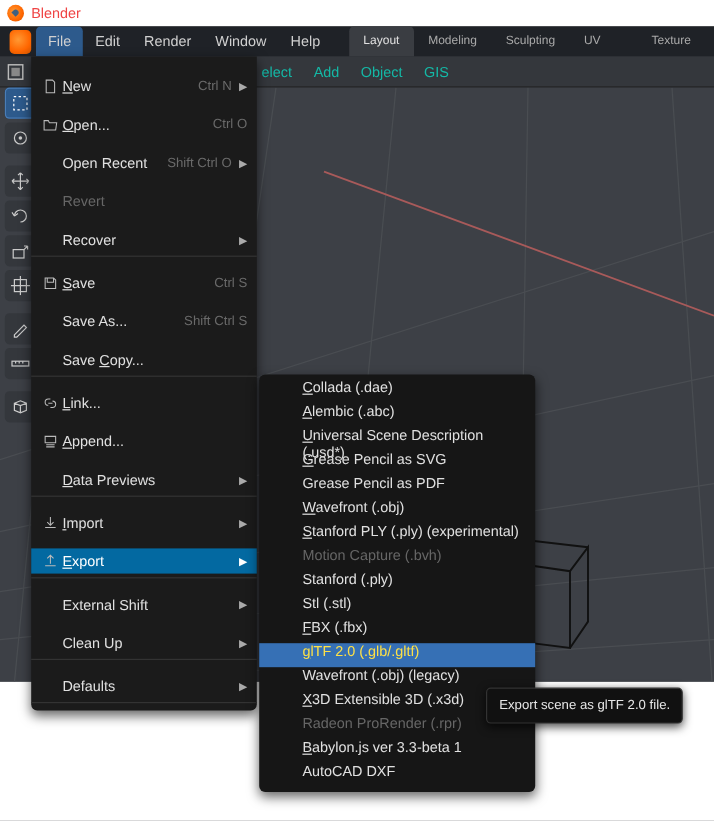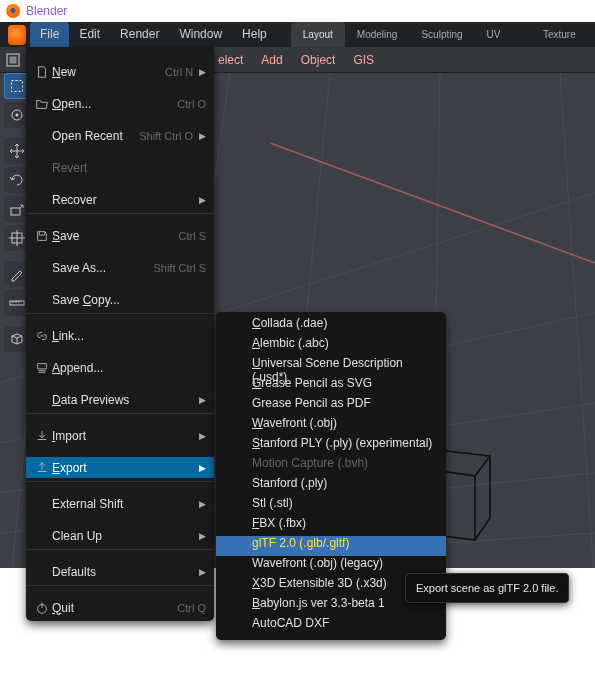--- a/index.html
+++ b/index.html
@@ -1,32 +1,32 @@
 <!DOCTYPE html>
 <html><head>
 <meta charset="utf-8">
 <style>
   * { margin: 0; padding: 0; box-sizing: border-box; font-family: -apple-system, "Segoe UI", Arial, sans-serif; }
   body { width: 595px; height: 684px; background: #ffffff; overflow: hidden; position: relative; }
   
-  .titlebar { height: 22px; background: #ffffff; display: flex; align-items: center; padding: 0 6px; font-size: 12px; color: #8b5cf6; }
+  .titlebar { height: 22px; background: #ffffff; display: flex; align-items: center; padding: 0 6px; font-size: 12px; color: #ef4444; }
   .titlebar-icon { width: 14px; height: 14px; margin-right: 6px; background: radial-gradient(circle at 40% 40%, #ff9933 0%, #ff6600 60%, #cc5500 100%); border-radius: 50%; position: relative; }
   .titlebar-icon::after { content: ''; position: absolute; left: 50%; top: 50%; width: 5px; height: 5px; background: #406080; border-radius: 50% 50% 0 0; transform: translate(-50%, -60%) rotate(45deg); }
   
   .app-area { position: relative; width: 595px; height: 546px; background: linear-gradient(180deg, #3b3b3b 0 1px, #2b2e33 1px); }
   
   .menubar { position: absolute; top: 0; left: 0; right: 0; height: 25px; background: #1f2227; display: flex; align-items: center; padding-left: 4px; font-size: 12px; color: #d0d0d0; }
   .menubar .logo { width: 20px; height: 20px; margin: 0 4px; background: radial-gradient(circle at 40% 40%, #ff9933 0%, #ff6600 60%, #cc5500 100%); border-radius: 4px; position: relative; }
   .menubar .mitem { padding: 0 10px; height: 25px; line-height: 25px; cursor: default; }
   .menubar .mitem.active { background: #2d5a8c; border-radius: 4px 4px 0 0; }
   .menubar .tabs { margin-left: 14px; display: flex; gap: 0; }
   .menubar .tab { padding: 0 12px; height: 25px; line-height: 25px; color: #aaa; font-size: 10px; }
   .menubar .tab.active { background: #3a3d42; border-radius: 4px 4px 0 0; color: #e0e0e0; }
   
-  .header-strip { position: absolute; top: 25px; left: 0; right: 0; height: 26px; background: #34373c; display: flex; align-items: center; padding-left: 218px; font-size: 12px; color: #fca5a5; gap: 18px; border-bottom: 1px solid #222; }
+  .header-strip { position: absolute; top: 25px; left: 0; right: 0; height: 26px; background: #34373c; display: flex; align-items: center; padding-left: 218px; font-size: 12px; color: #14b8a6; gap: 18px; border-bottom: 1px solid #222; }
   .header-tool-icons { position: absolute; left: 4px; top: 0; height: 26px; display: flex; align-items: center; gap: 6px; }
   .tool-icon { width: 18px; height: 18px; display: flex; align-items: center; justify-content: center; color: #aaa; }
   
   .viewport { position: absolute; top: 51px; left: 0; right: 0; bottom: 0; background: #3d4046; overflow: hidden; }
   .viewport svg.grid { position: absolute; top: 0; left: 0; }
   
   .left-toolbar { position: absolute; top: 51px; left: 4px; width: 26px; display: flex; flex-direction: column; gap: 3px; }
   .left-toolbar .tbtn { width: 26px; height: 26px; background: #34373c; border-radius: 4px; display:flex; align-items:center; justify-content:center; color:#ccc; }
   .left-toolbar .tbtn.sel { background: #2d5a8c; box-shadow: inset 0 0 0 1px #4a7db7; }
   .left-toolbar .sep { height: 4px; }
@@ -291,30 +291,20 @@
         <span class="lbl">Clean Up</span>
         <span class="arr">▶</span>
       </div>
       <hr>
       <div class="row">
         <span class="ic"></span>
         <span class="lbl">Defaults</span>
         <span class="arr">▶</span>
       </div>
       <hr>
-      <div class="row">
-        <span class="ic">
-          <svg width="14" height="14" viewBox="0 0 16 16">
-            <circle cx="8" cy="9" r="5" fill="none" stroke="#bbb"></circle>
-            <line x1="8" y1="2" x2="8" y2="8" stroke="#bbb"></line>
-          </svg>
-        </span>
-        <span class="lbl"><span><u>Q</u>uit</span></span>
-        <span class="sc">Ctrl Q</span>
-      </div>
     </div>
 
   <div class="menu submenu" id="export-menu">
     <div class="inner" id="export-menu-inner">
         <div class="srow">
           <span class="lbl"><span><u>C</u>ollada (.dae)</span></span>
         </div>
         <div class="srow">
           <span class="lbl"><span><u>A</u>lembic (.abc)</span></span>
         </div>
@@ -347,20 +337,23 @@
         </div>
         <div class="srow hover">
           <span class="lbl"><span><u>g</u>lTF 2.0 (.glb/.gltf)</span></span>
         </div>
         <div class="srow">
           <span class="lbl">Wavefront (.obj) (legacy)</span>
         </div>
         <div class="srow">
           <span class="lbl"><span><u>X</u>3D Extensible 3D (.x3d)</span></span>
         </div>
+        <div class="srow disabled">
+          <span class="lbl">Radeon ProRender (.rpr)</span>
+        </div>
         <div class="srow">
           <span class="lbl"><span><u>B</u>abylon.js ver 3.3-beta 1</span></span>
         </div>
         <div class="srow">
           <span class="lbl">AutoCAD DXF</span>
         </div>
       </div>
   </div>
 
   <div class="tooltip">

